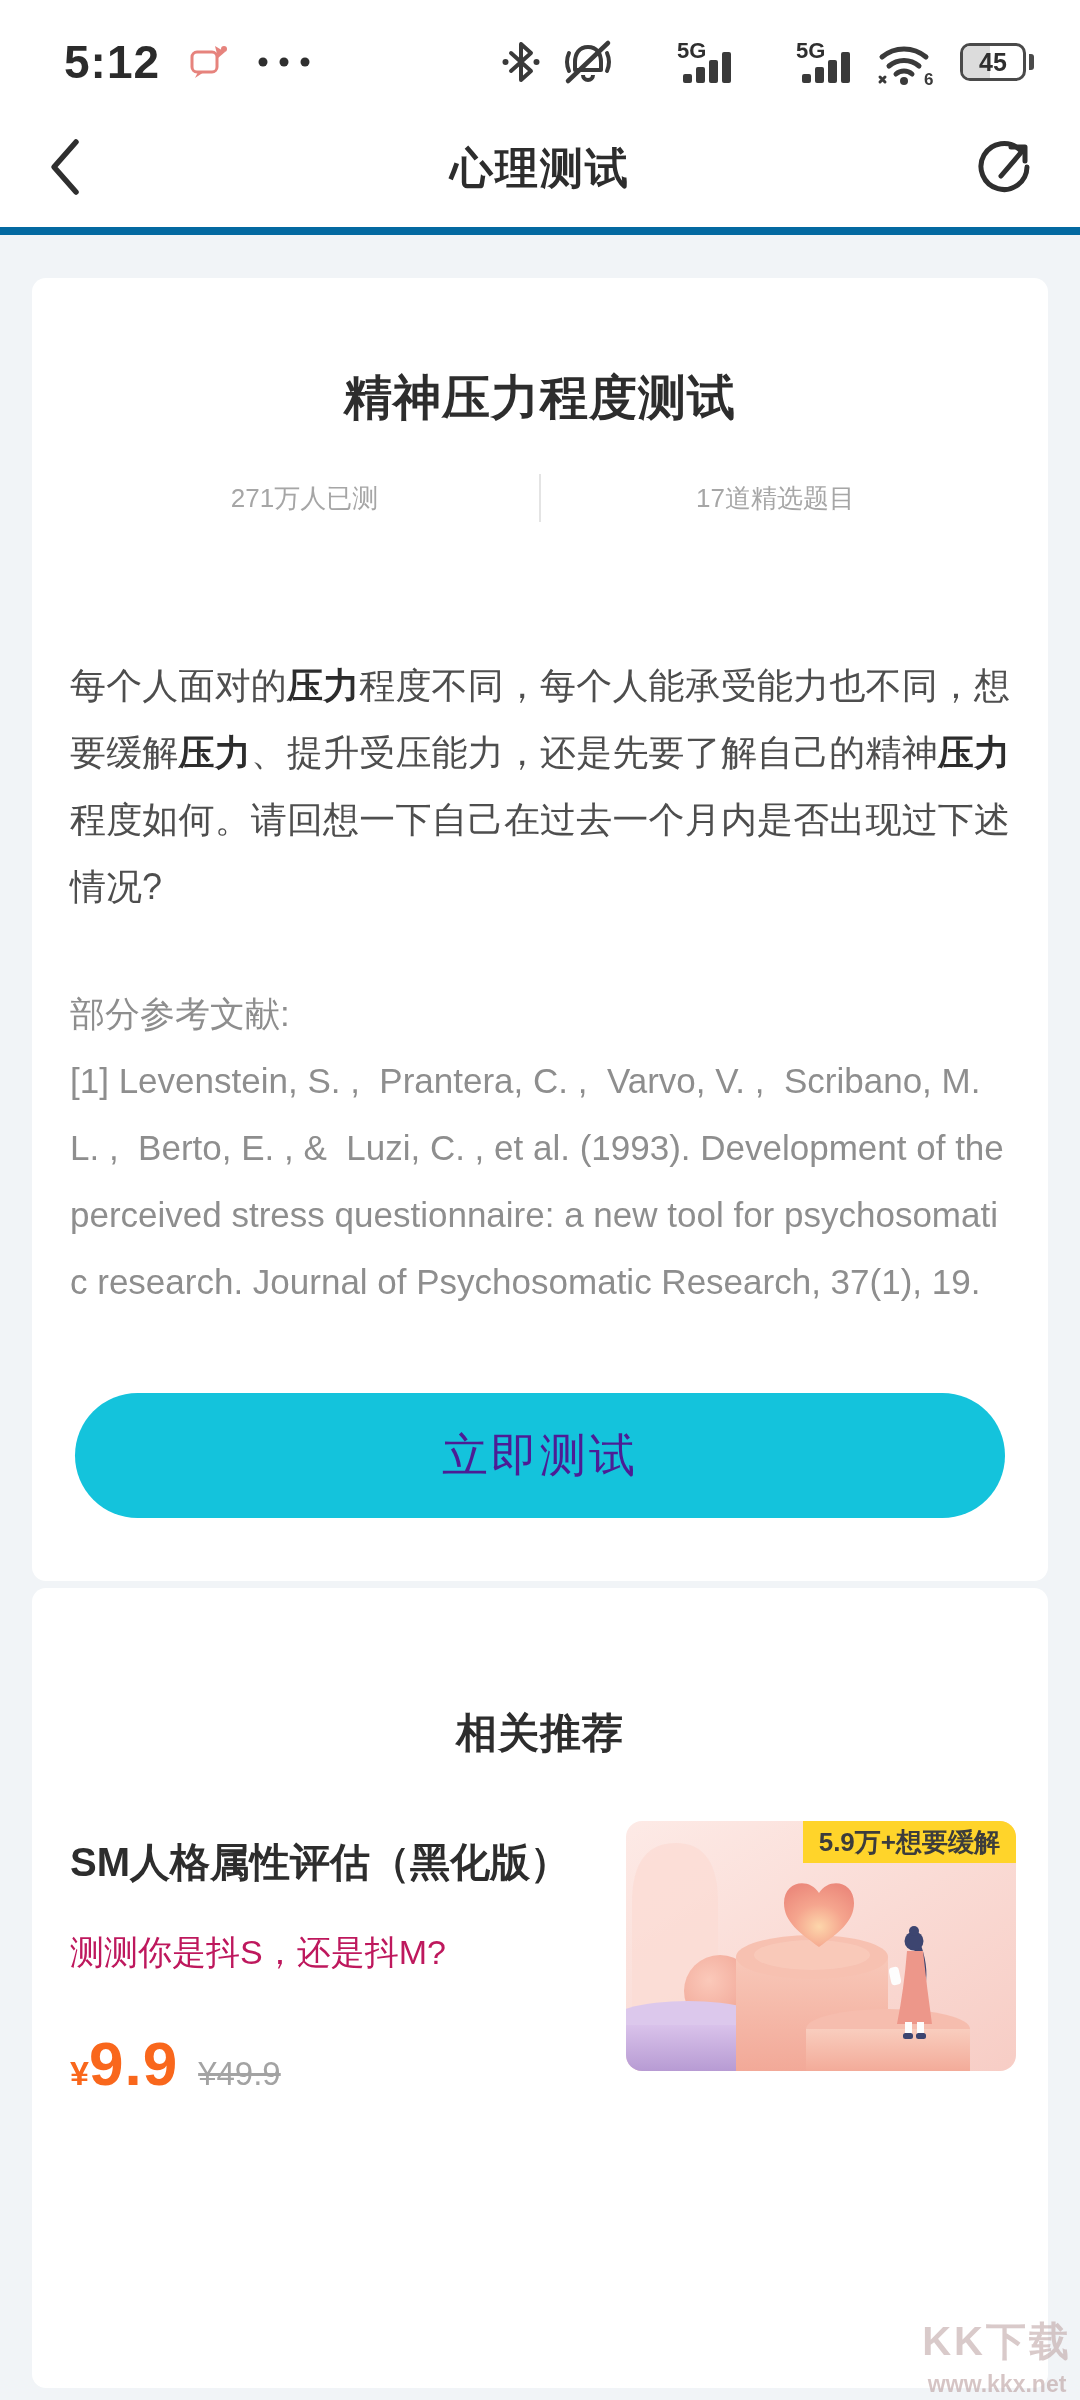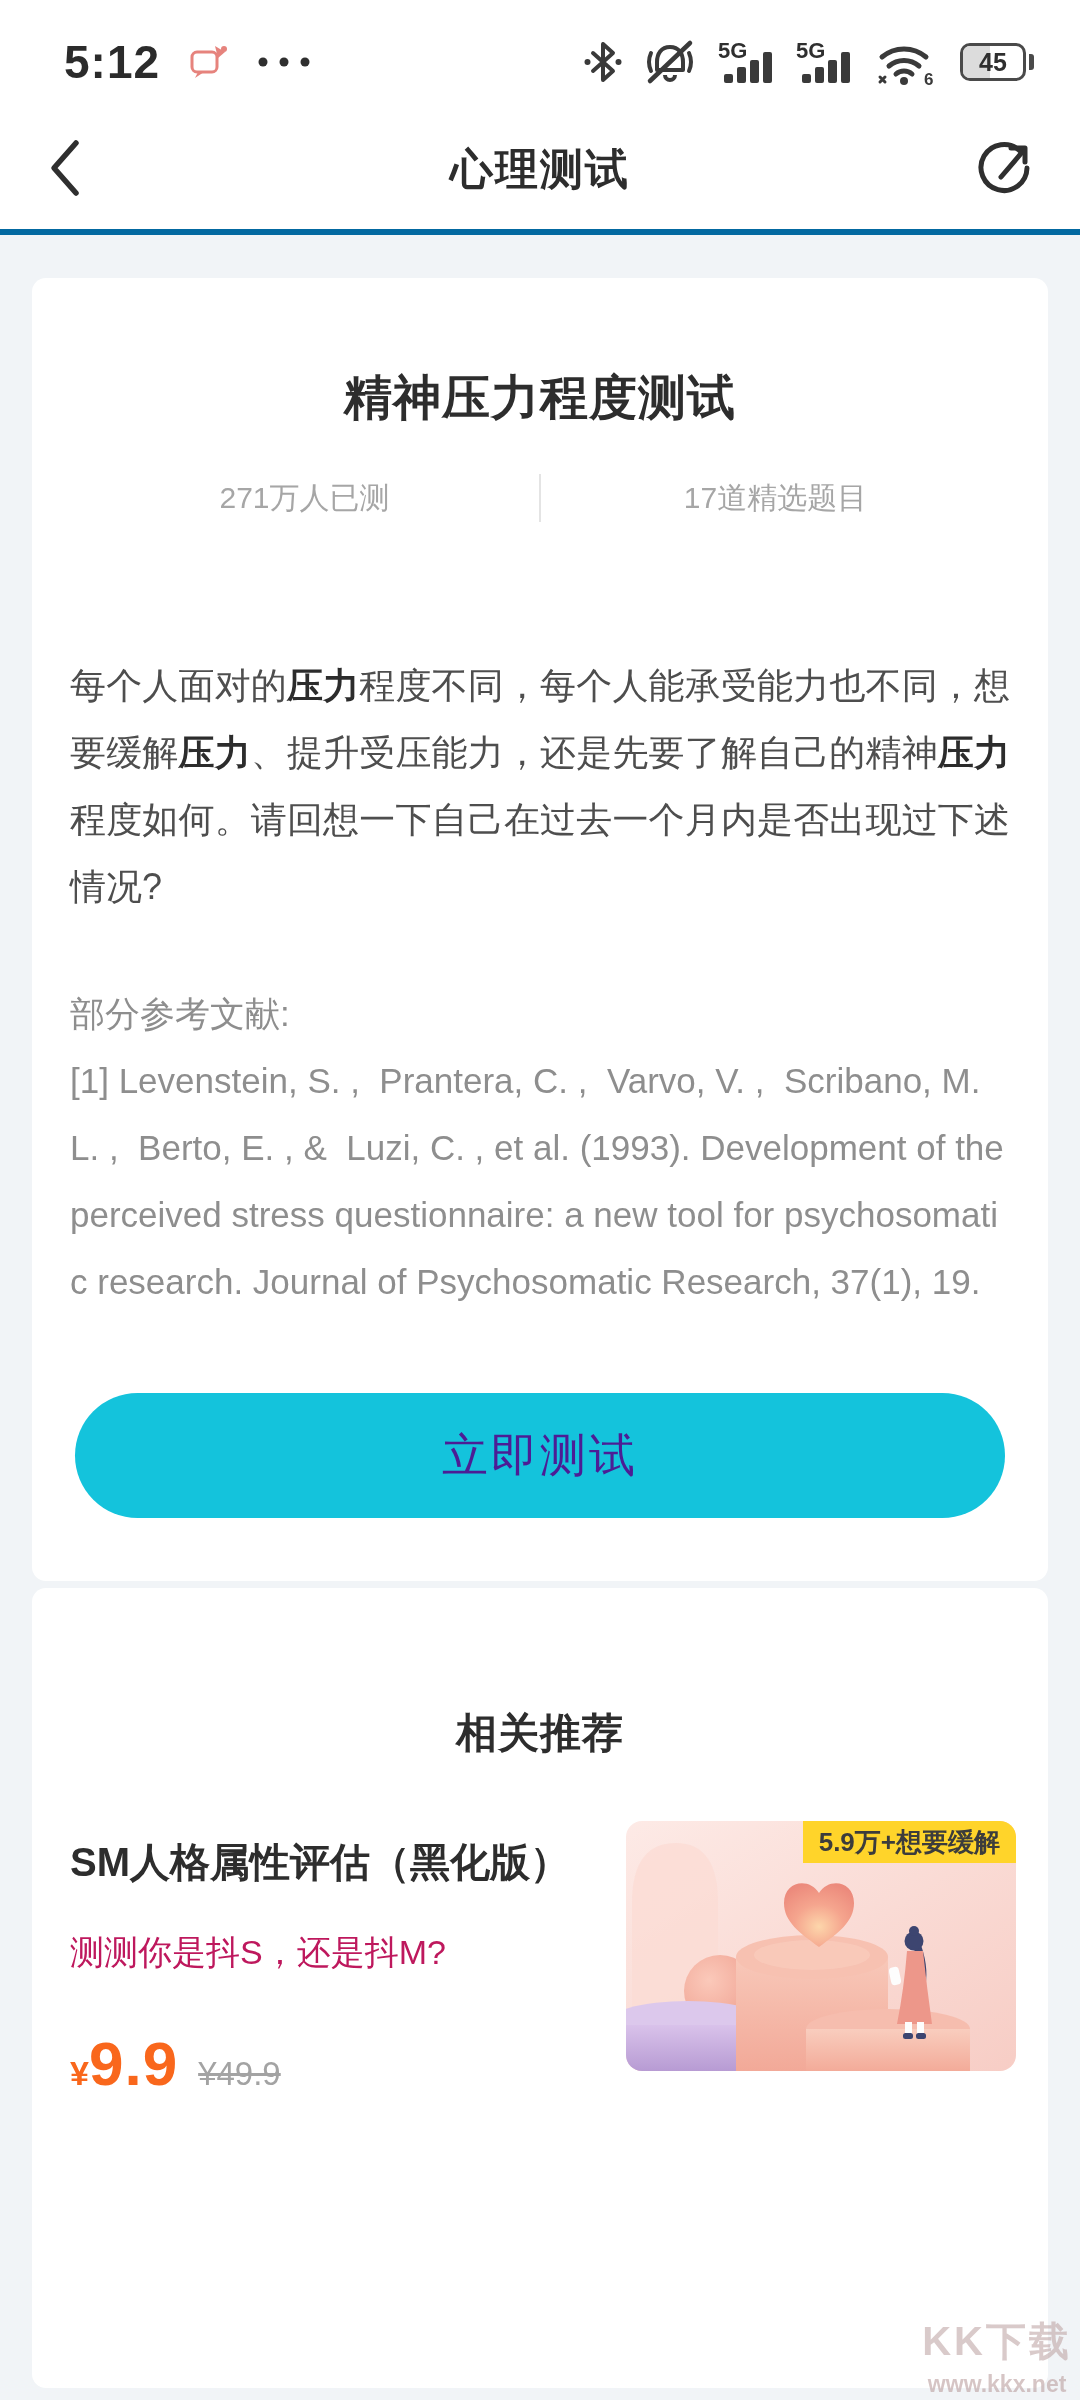--- a/index.html
+++ b/index.html
@@ -16,51 +16,51 @@
   
   .status-bar{
     height:110px; background:#fff;
     display:flex; align-items:center; justify-content:space-between;
     padding:14px 46px 0 64px;
   }
   .sb-left{ display:flex; align-items:center; gap:28px; }
   .sb-time{ font-size:46px; font-weight:700; color:#2b2b2b; letter-spacing:1px; }
   .sb-right{ display:flex; align-items:center; gap:22px; }
   .sb-icon{ display:flex; align-items:center; justify-content:center; }
-  .net-group{ position:relative; width:56px; height:44px; }
+  .net-group{ position:relative; width:56px; height:44px;margin-left:41px; }
   .net-label{ position:absolute; left:0; top:-2px; font-size:22px; font-weight:700; color:#2f2f2f; }
   .battery{ position:relative; width:66px; height:38px; border:3px solid #4a4a4a; border-radius:10px;
             display:flex; align-items:center; justify-content:center; overflow:hidden; }
   .battery-fill{ position:absolute; left:0; top:0; bottom:0; width:45%; background:#dcdcdc; }
   .battery-num{ position:relative; font-size:25px; font-weight:700; color:#2f2f2f; }
   .battery-nub{ width:5px; height:16px; background:#4a4a4a; border-radius:0 3px 3px 0; margin-left:3px; }
 
   
   .nav-bar{
     height:125px; background:#fff; position:relative;
     display:flex; align-items:center; justify-content:space-between;
-    padding:0 44px; border-bottom:6px solid #0369a1;
+    padding:0 44px; border-bottom:8px solid #0369a1;
   }
   .nav-title{
     position:absolute; left:0; right:0; text-align:center;
     font-size:43px; font-weight:700; color:#2d2d2d; letter-spacing:2px;
     pointer-events:none;
   }
   .nav-btn{ width:70px; height:80px; display:flex; align-items:center; z-index:1; }
   .nav-btn.right{ justify-content:flex-end; }
 
   
   .page{ padding:43px 32px 0; }
   .card{ background:#fff; border-radius:14px; }
   .card-test{ padding:88px 38px 63px; }
 
   .test-title{ text-align:center; font-size:48px; font-weight:700; color:#2d2d2d; letter-spacing:1px; }
 
   .stats{ display:flex; align-items:center; margin-top:44px; }
-  .stat{ flex:1; text-align:center; font-size:30px; color:#a6a6a6; }
+  .stat{ flex:1; text-align:center; font-size:26px; color:#a6a6a6; }
   .stat-divider{ width:2px; height:48px; background:#e4e4e4; }
 
   .desc{ margin-top:130px; font-size:36px; line-height:67px; color:#4e4e4e; text-align:justify; }
   .desc b{ color:#2c2c2c; font-weight:700; }
 
   .refs{ margin-top:60px; font-size:35px; line-height:67px; color:#8e8e8e; }
   .ref-text{ white-space:pre-wrap; word-break:break-all; }
 
   .cta-button{
     display:block; width:930px; height:125px; margin:78px auto 0;

